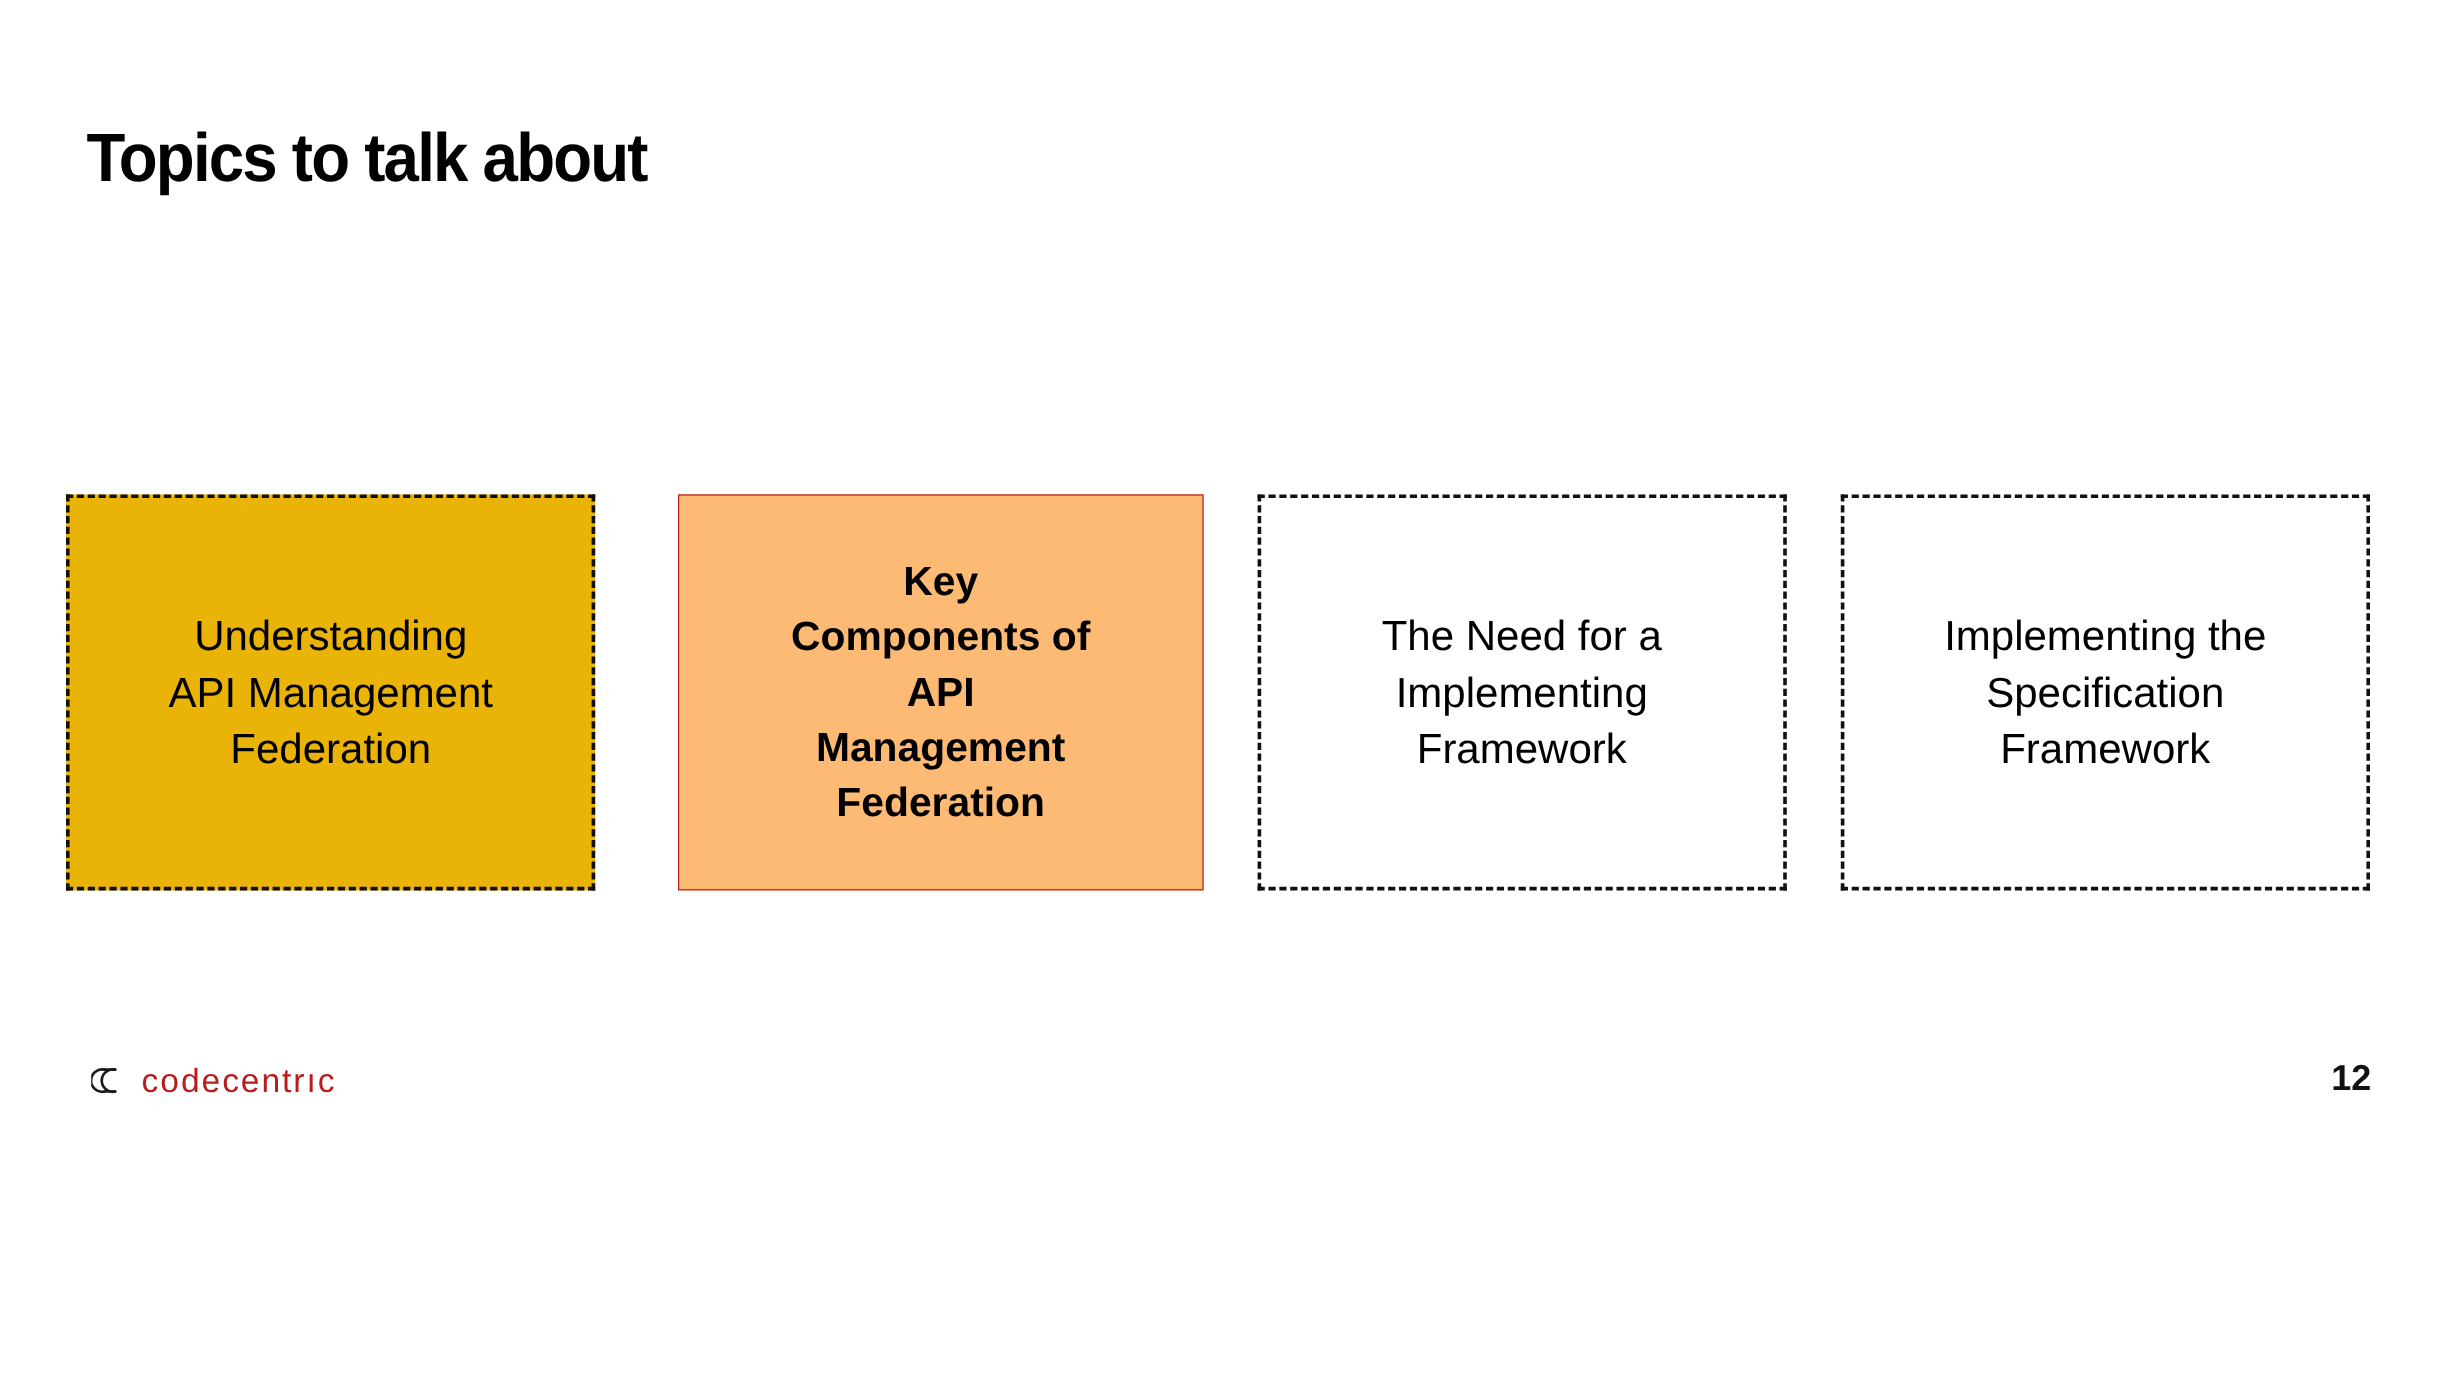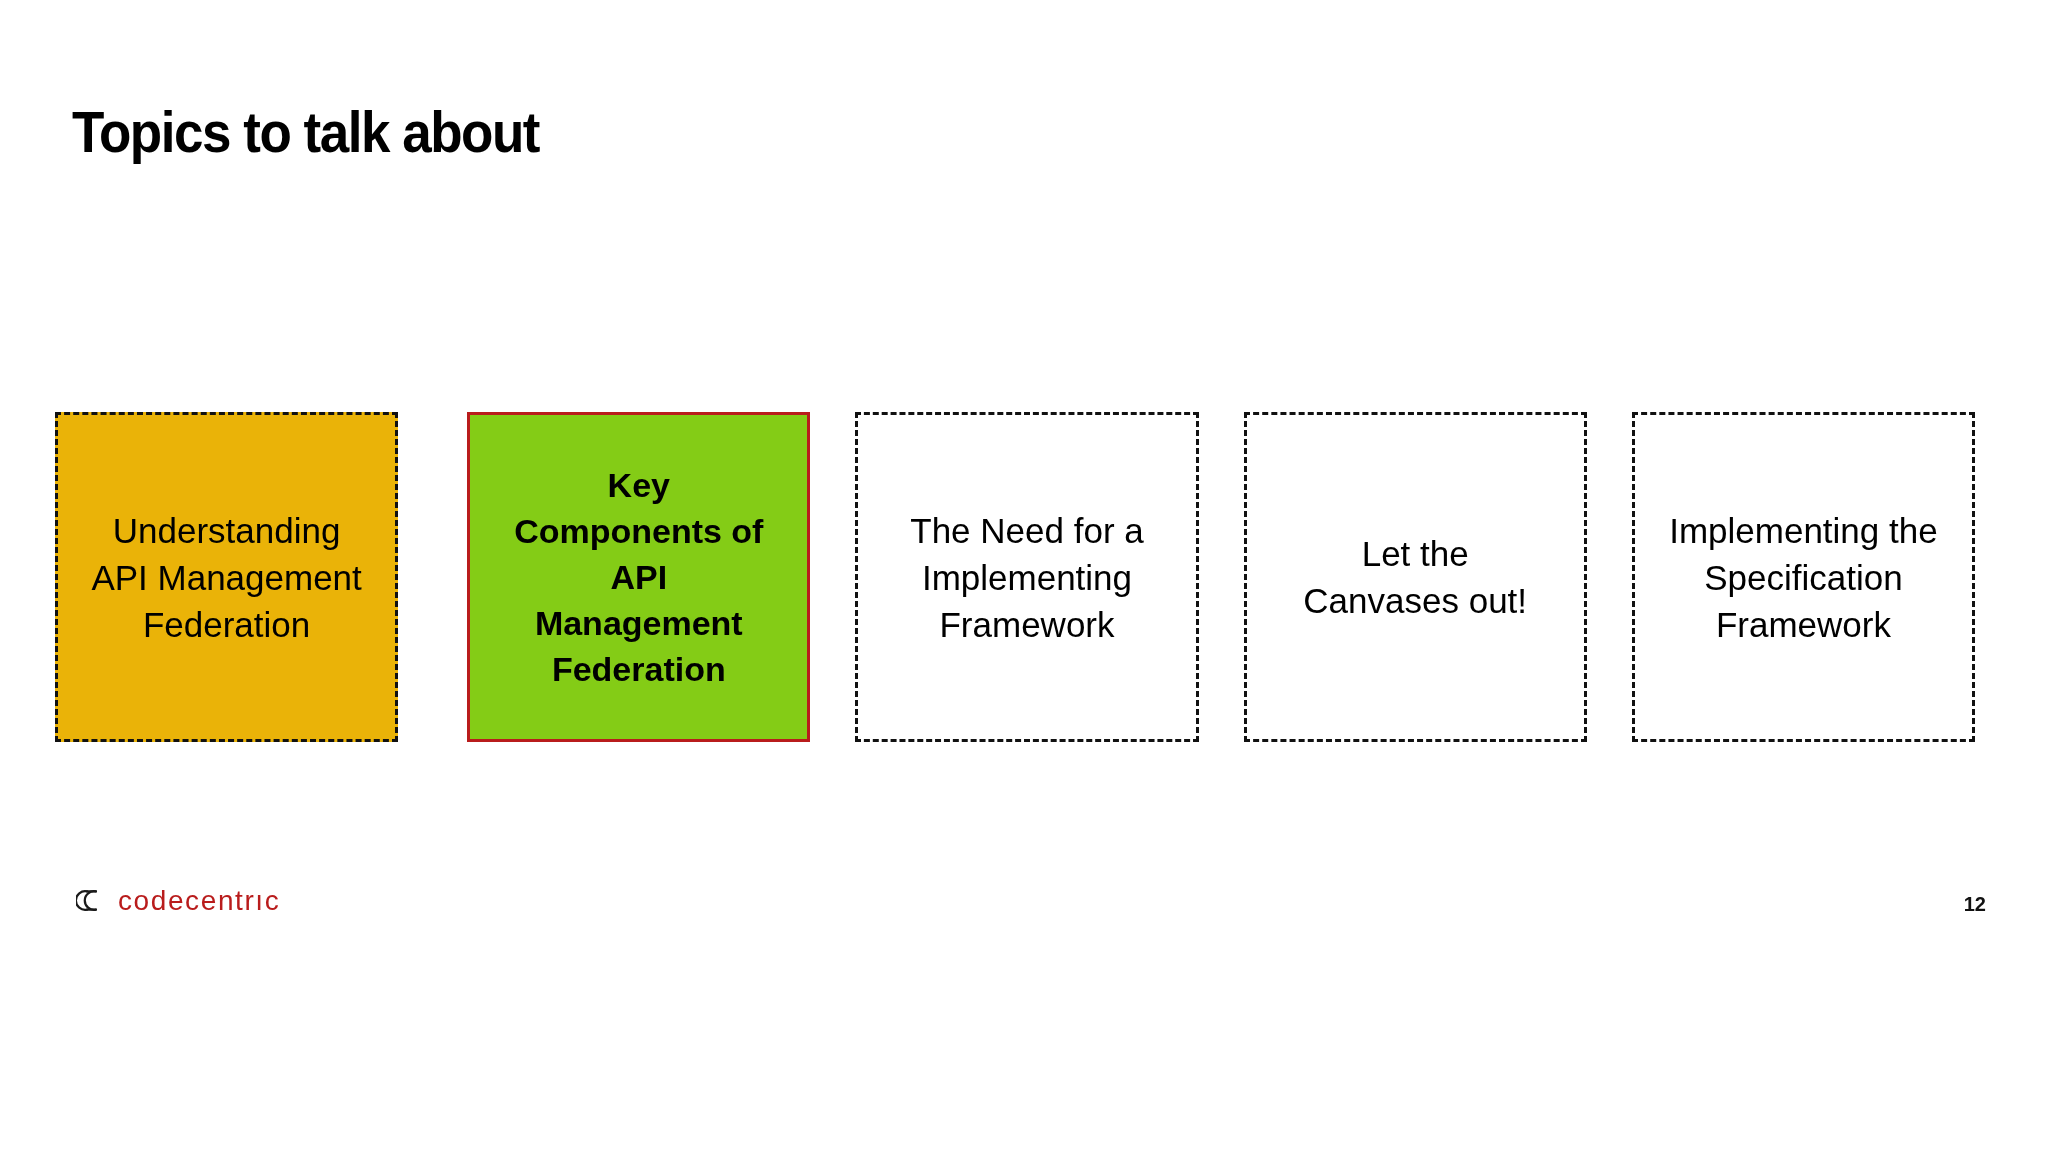--- a/index.html
+++ b/index.html
@@ -63,22 +63,22 @@
     border: 3px dashed #111111;
   }
 
   .card.filled-grey {
     background: #eab308;
     border: 3px dashed #111111;
     align-items: center;
   }
 
   .card.filled-accent {
-    background: #84cc16;
-    border: 3px solid #b91c1c;
+    background: #fdba74;
+    border: 1px solid #b91c1c;
     margin-left: 24px;
   }
 
   .card-label {
     font-family: "Liberation Sans", sans-serif;
     font-size: 35px;
     font-weight: 400;
     line-height: 47px;
     color: #000000;
     text-align: center;
@@ -112,24 +112,24 @@
     font-family: "Liberation Sans", sans-serif;
     font-size: 28px;
     font-weight: 400;
     letter-spacing: 1.6px;
     color: #b91c1c;
     line-height: 1;
   }
 
   .page-number {
     position: absolute;
-    right: 62px;
+    right: 72px;
     bottom: 38px;
     font-family: "Liberation Sans", sans-serif;
-    font-size: 20px;
+    font-size: 30px;
     font-weight: 700;
     color: #111111;
     line-height: 1;
   }
 </style>
 </head>
 <body>
 
 <div class="slide">
 
@@ -150,24 +150,20 @@
 Management
 Federation</span>
     </div>
 
     <div class="card dashed">
       <span class="card-label">The Need for a
 Implementing
 Framework</span>
     </div>
 
-    <div class="card dashed">
-      <span class="card-label">Let the
-Canvases out!</span>
-    </div>
 
     <div class="card dashed">
       <span class="card-label">Implementing the
 Specification
 Framework</span>
     </div>
 
   </div>
 
   <div class="footer-logo">

